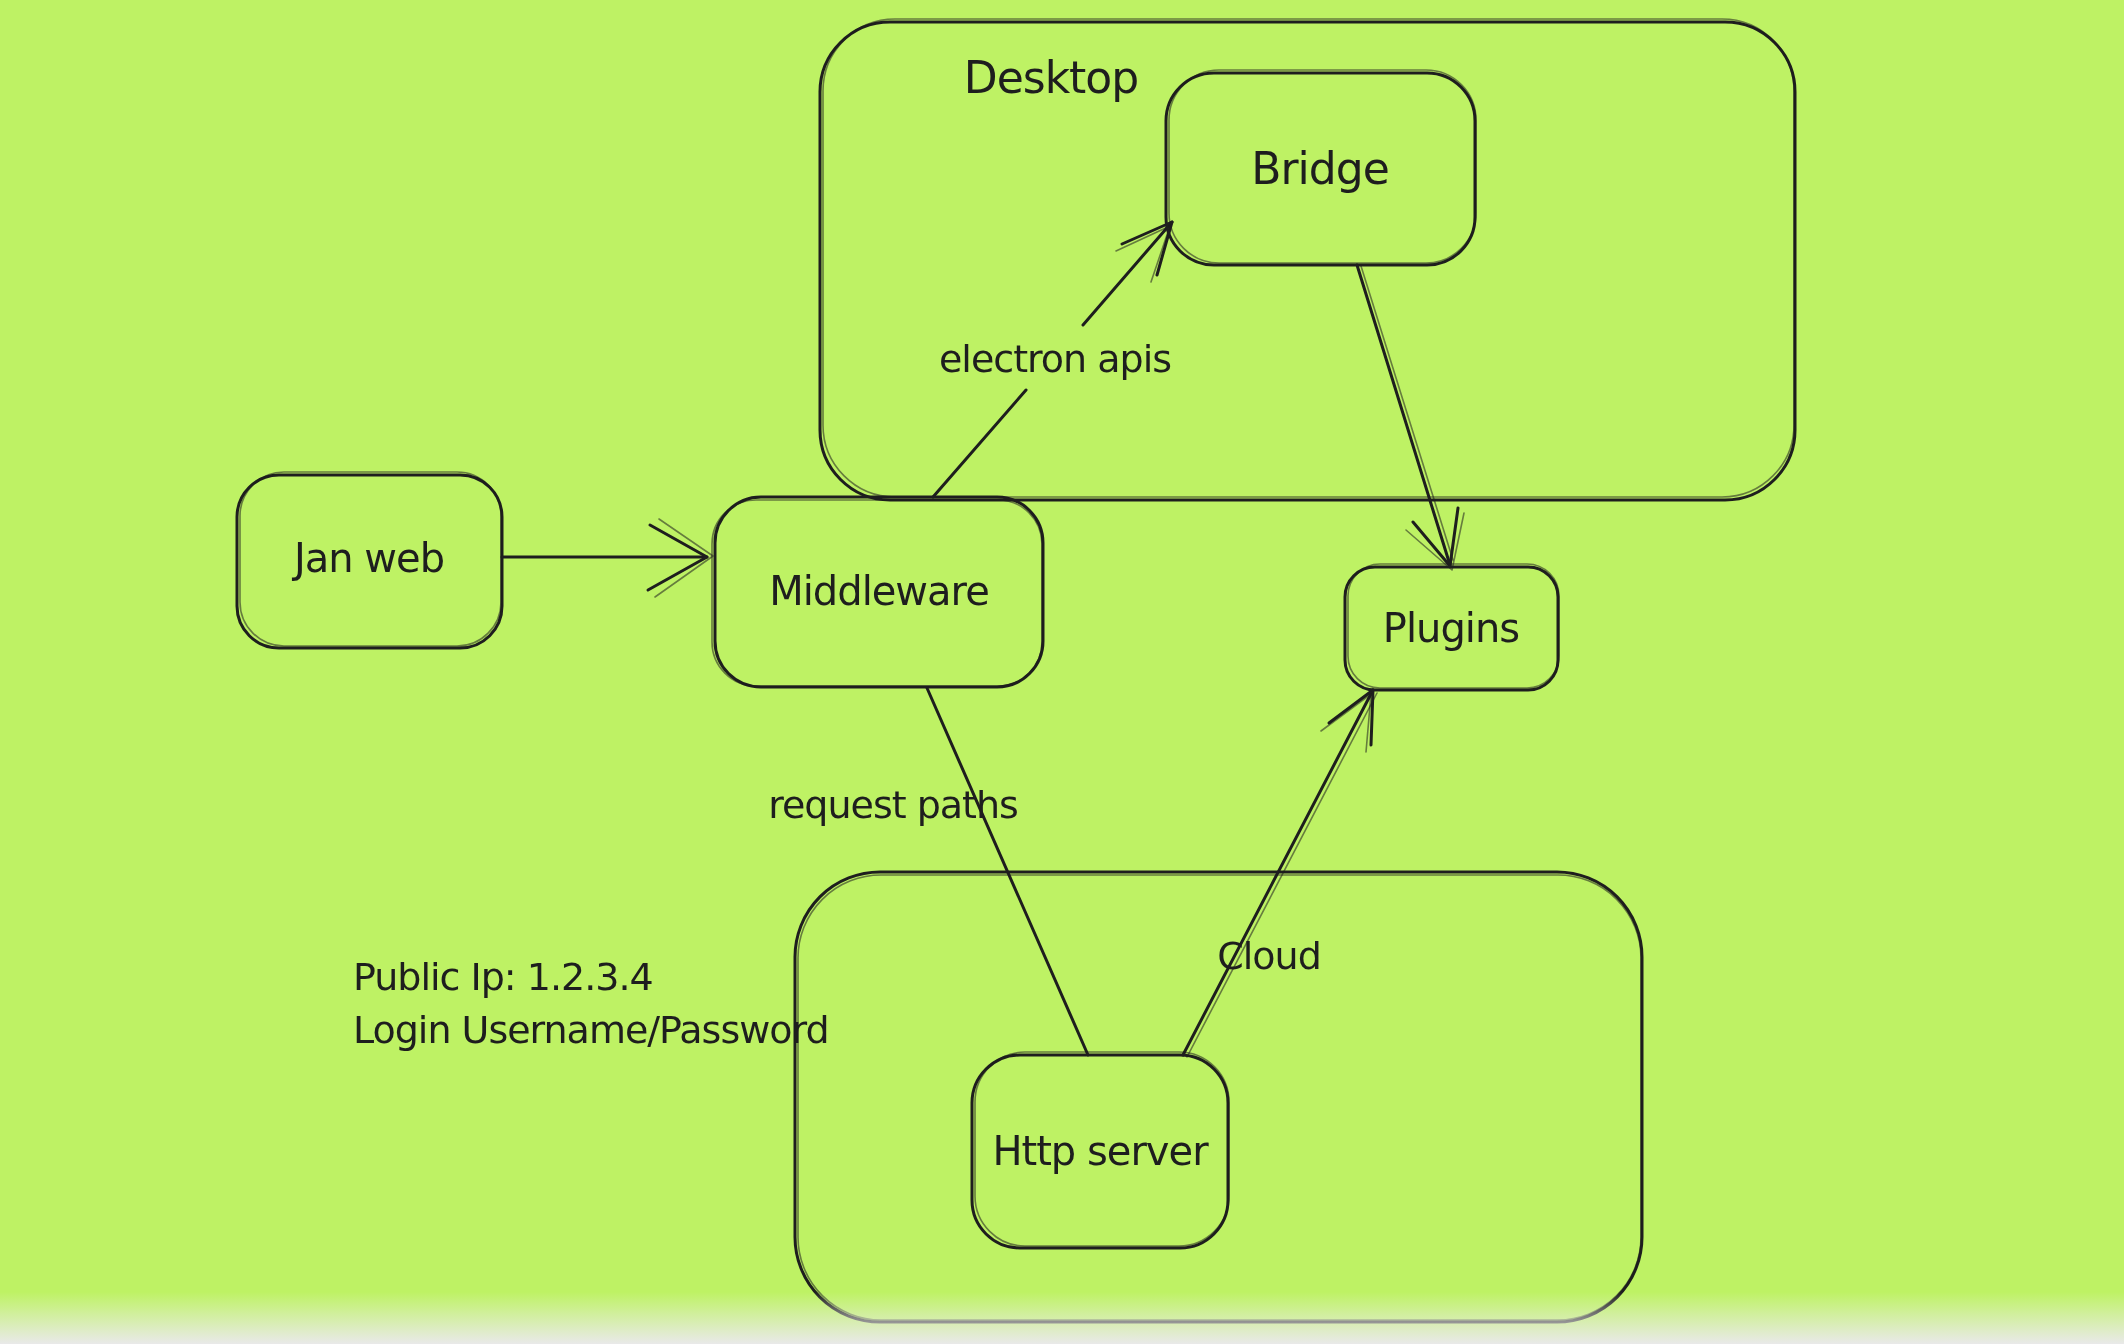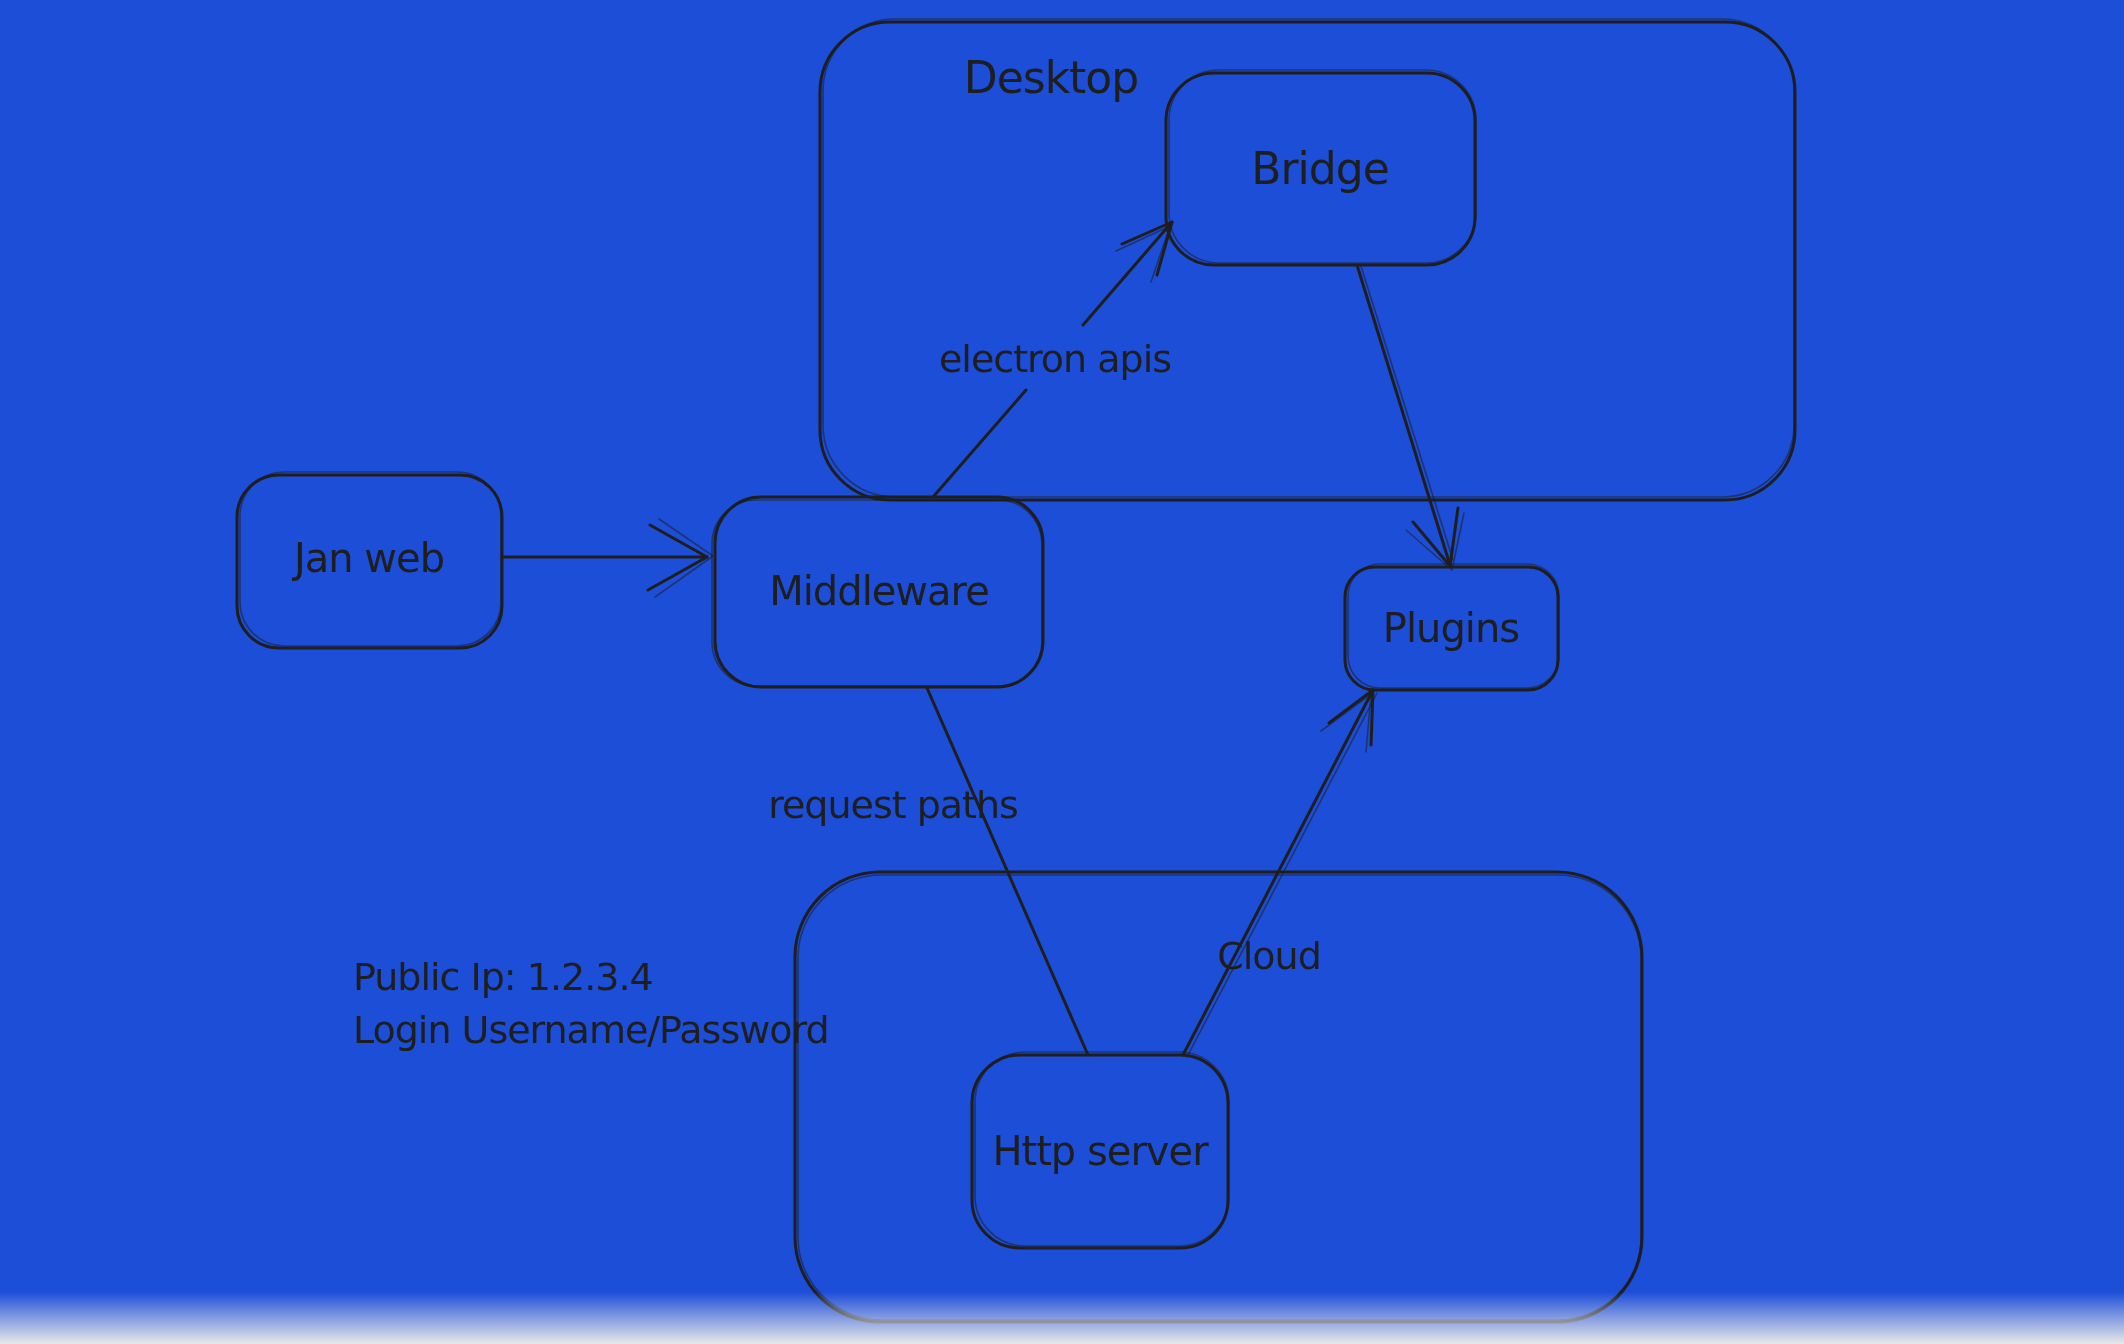--- a/index.html
+++ b/index.html
@@ -1,20 +1,20 @@
 <!DOCTYPE html>
 <html><head>
 <meta charset="utf-8">
 <style>
   html, body { margin: 0; padding: 0; background: #ffffff; }
   #canvas-wrap {
     position: relative;
     width: 2124px;
     height: 1344px;
-    background: #1d4ed8;
+    background: #bef264;
     overflow: hidden;
     font-family: "DejaVu Sans", sans-serif;
   }
   svg { display: block; }
   .sketch {
     fill: none;
     stroke: #1e1e1e;
     stroke-width: 3;
     stroke-linecap: round;
     stroke-linejoin: round;

